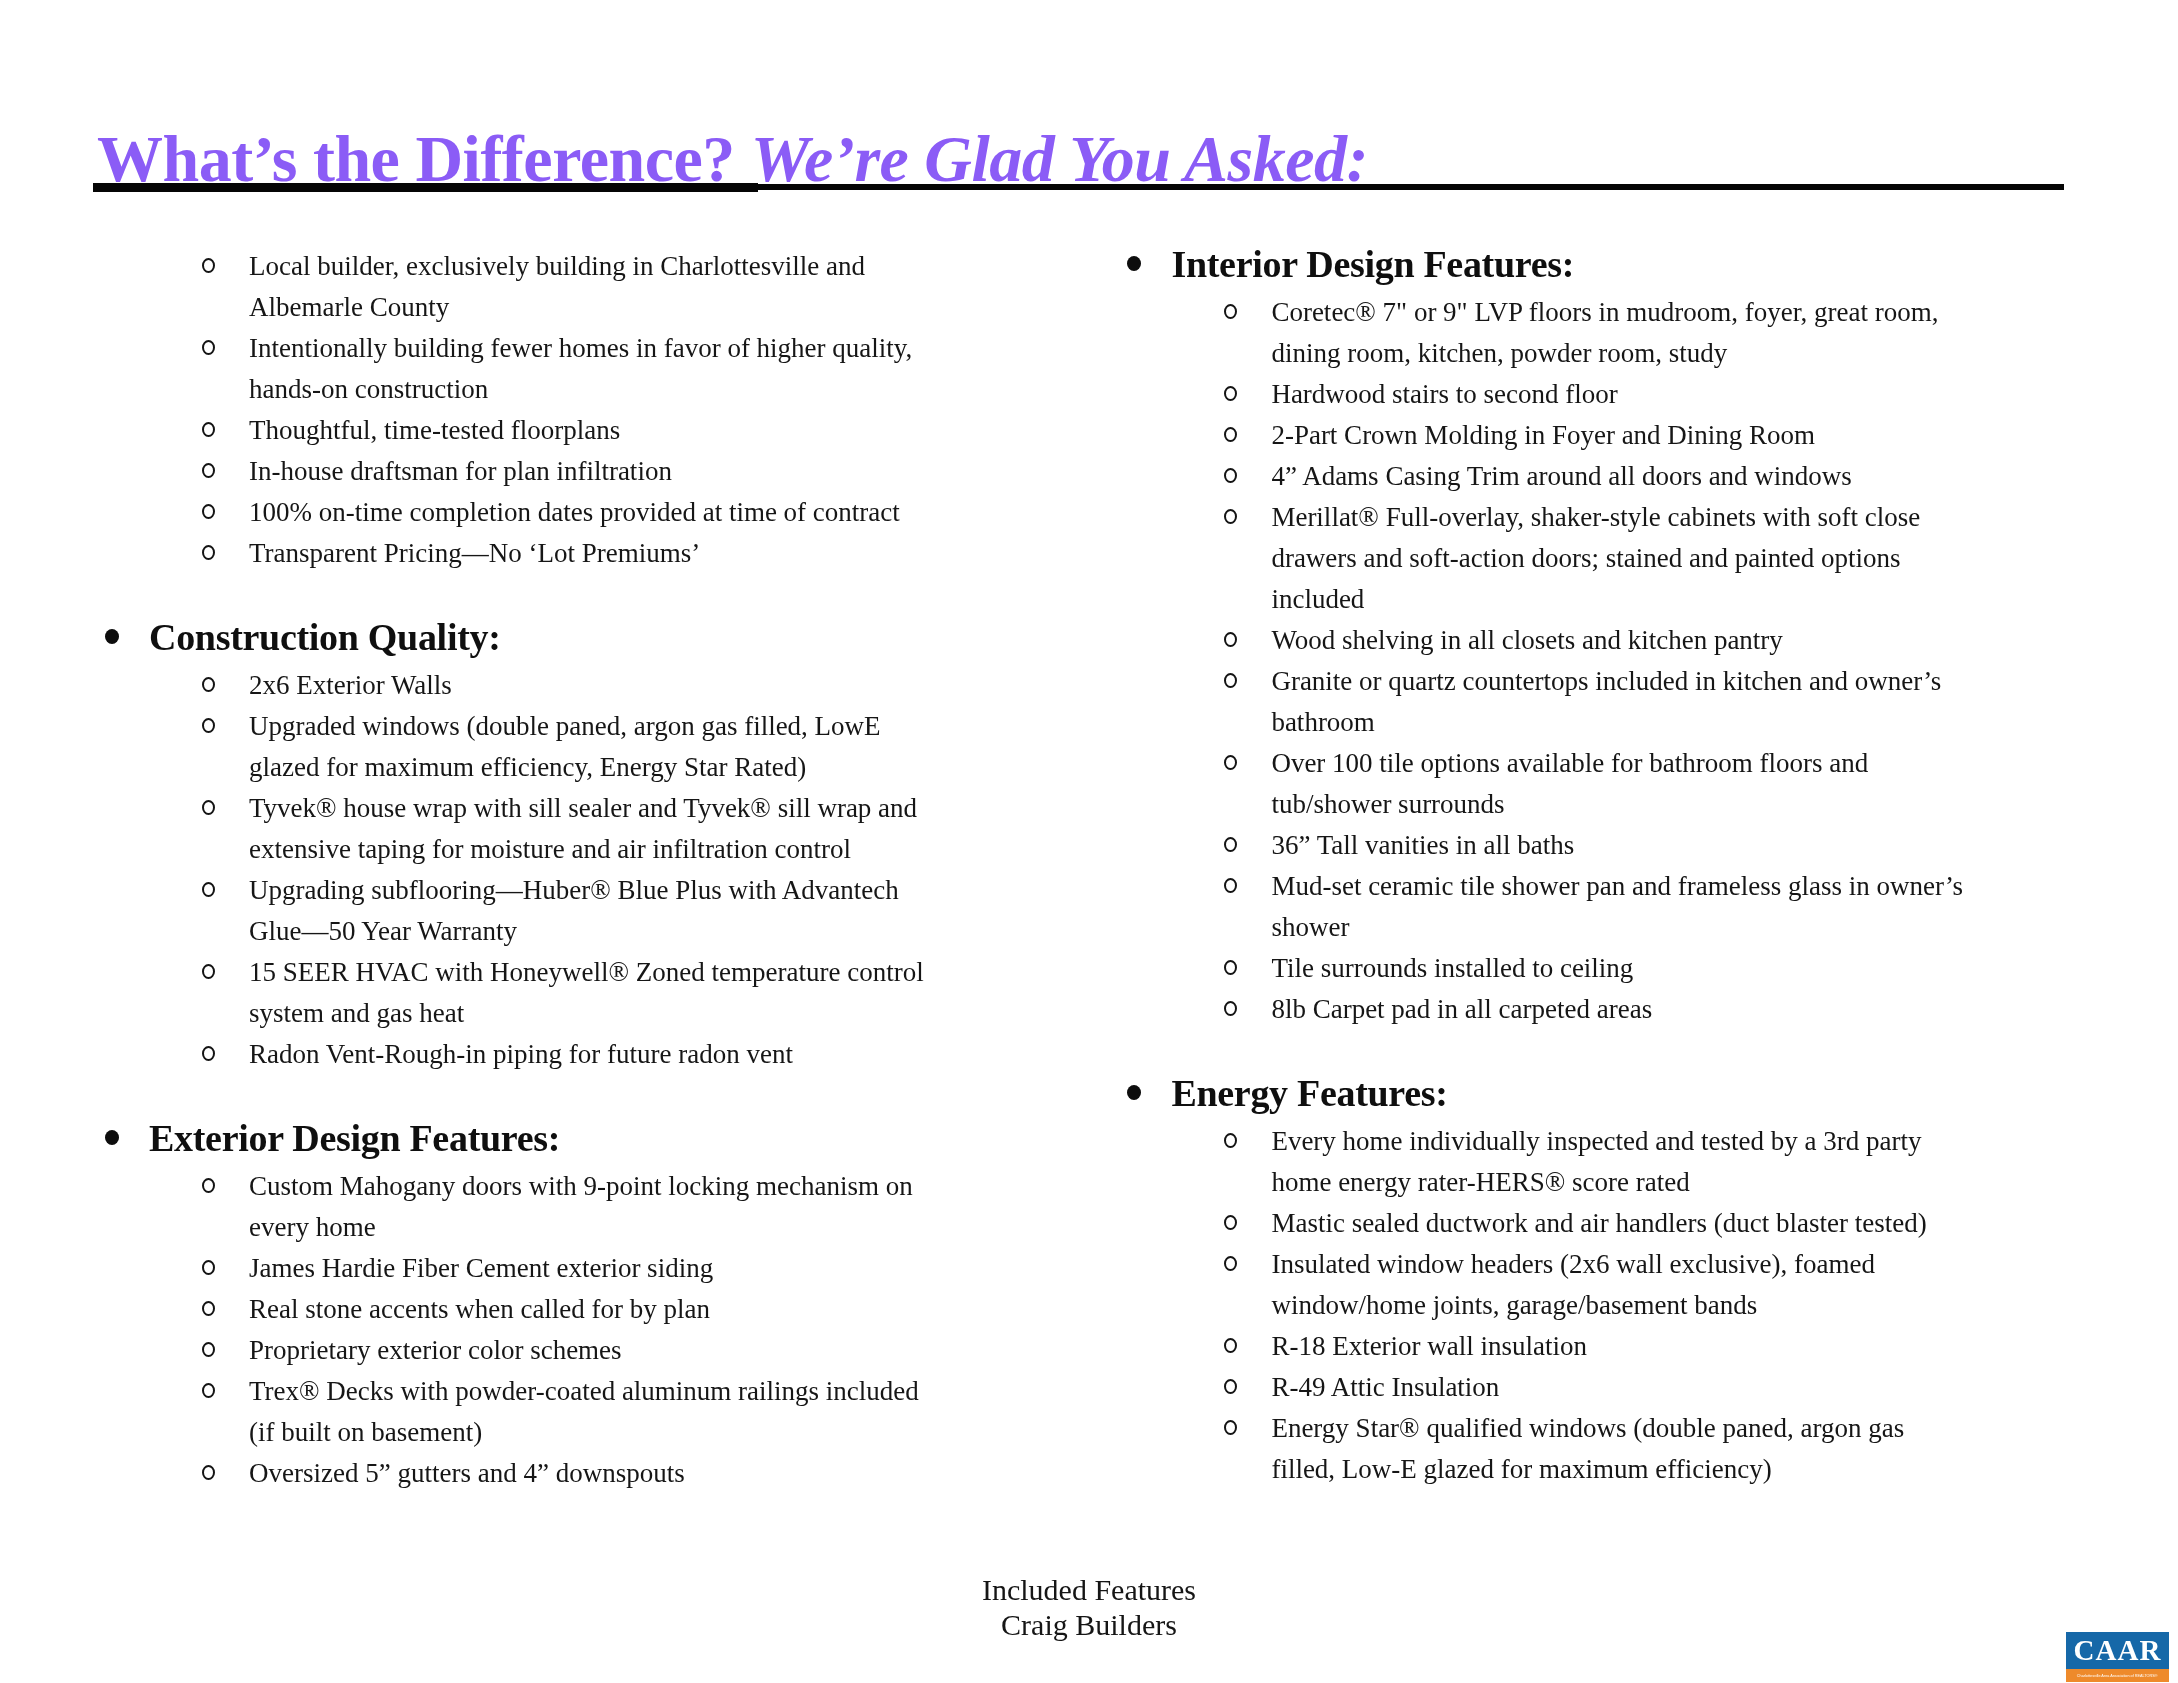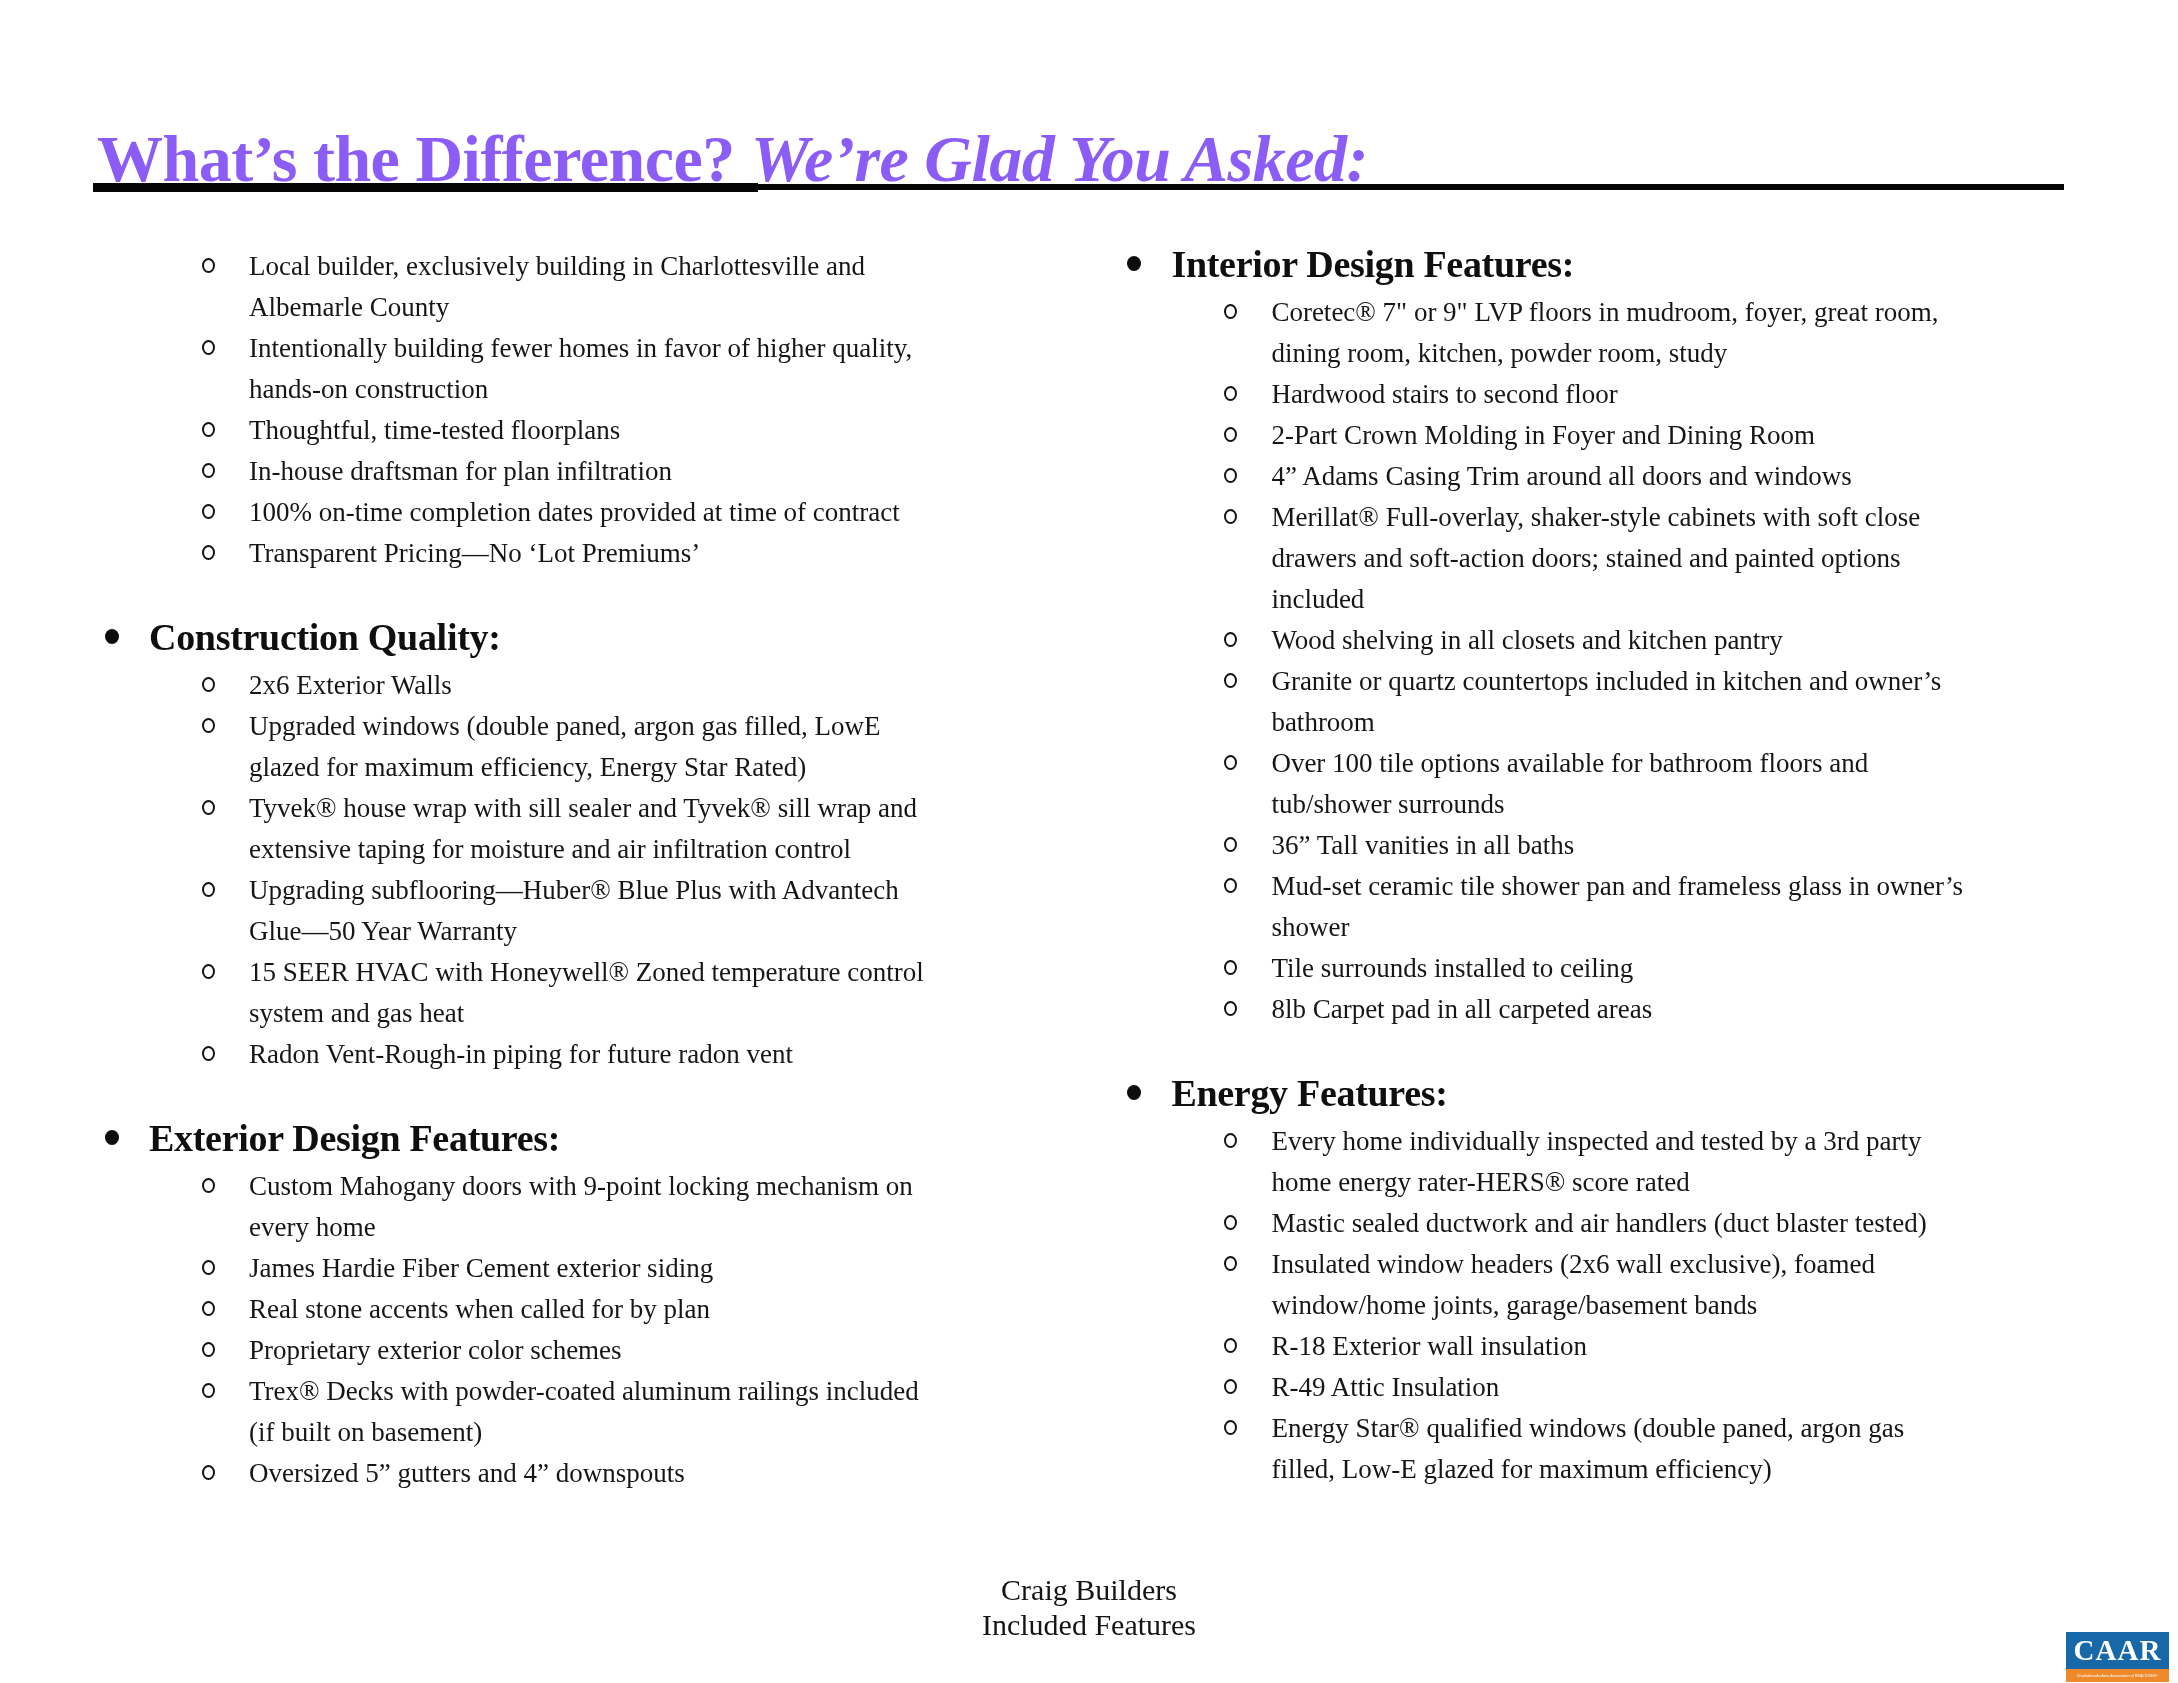--- a/index.html
+++ b/index.html
@@ -170,22 +170,22 @@
             <li><span class="circle-bullet"></span><span>R-18 Exterior wall insulation</span></li>
             <li><span class="circle-bullet"></span><span>R-49 Attic Insulation</span></li>
             <li><span class="circle-bullet"></span><span>Energy Star® qualified windows (double paned, argon gas filled, Low-E glazed for maximum efficiency)</span></li>
           </ul>
       </section>
     </div>
 
   </div>
 
   <div class="footer">
+    <div>Included Features</div>
     <div>Craig Builders</div>
-    <div>Included Features</div>
   </div>
 
   <div class="caar">
     <div class="caar-blue">CAAR</div>
     <div class="caar-orange">
       <span>Charlottesville Area Association of REALTORS®</span>
     </div>
   </div>
 
 </div>

